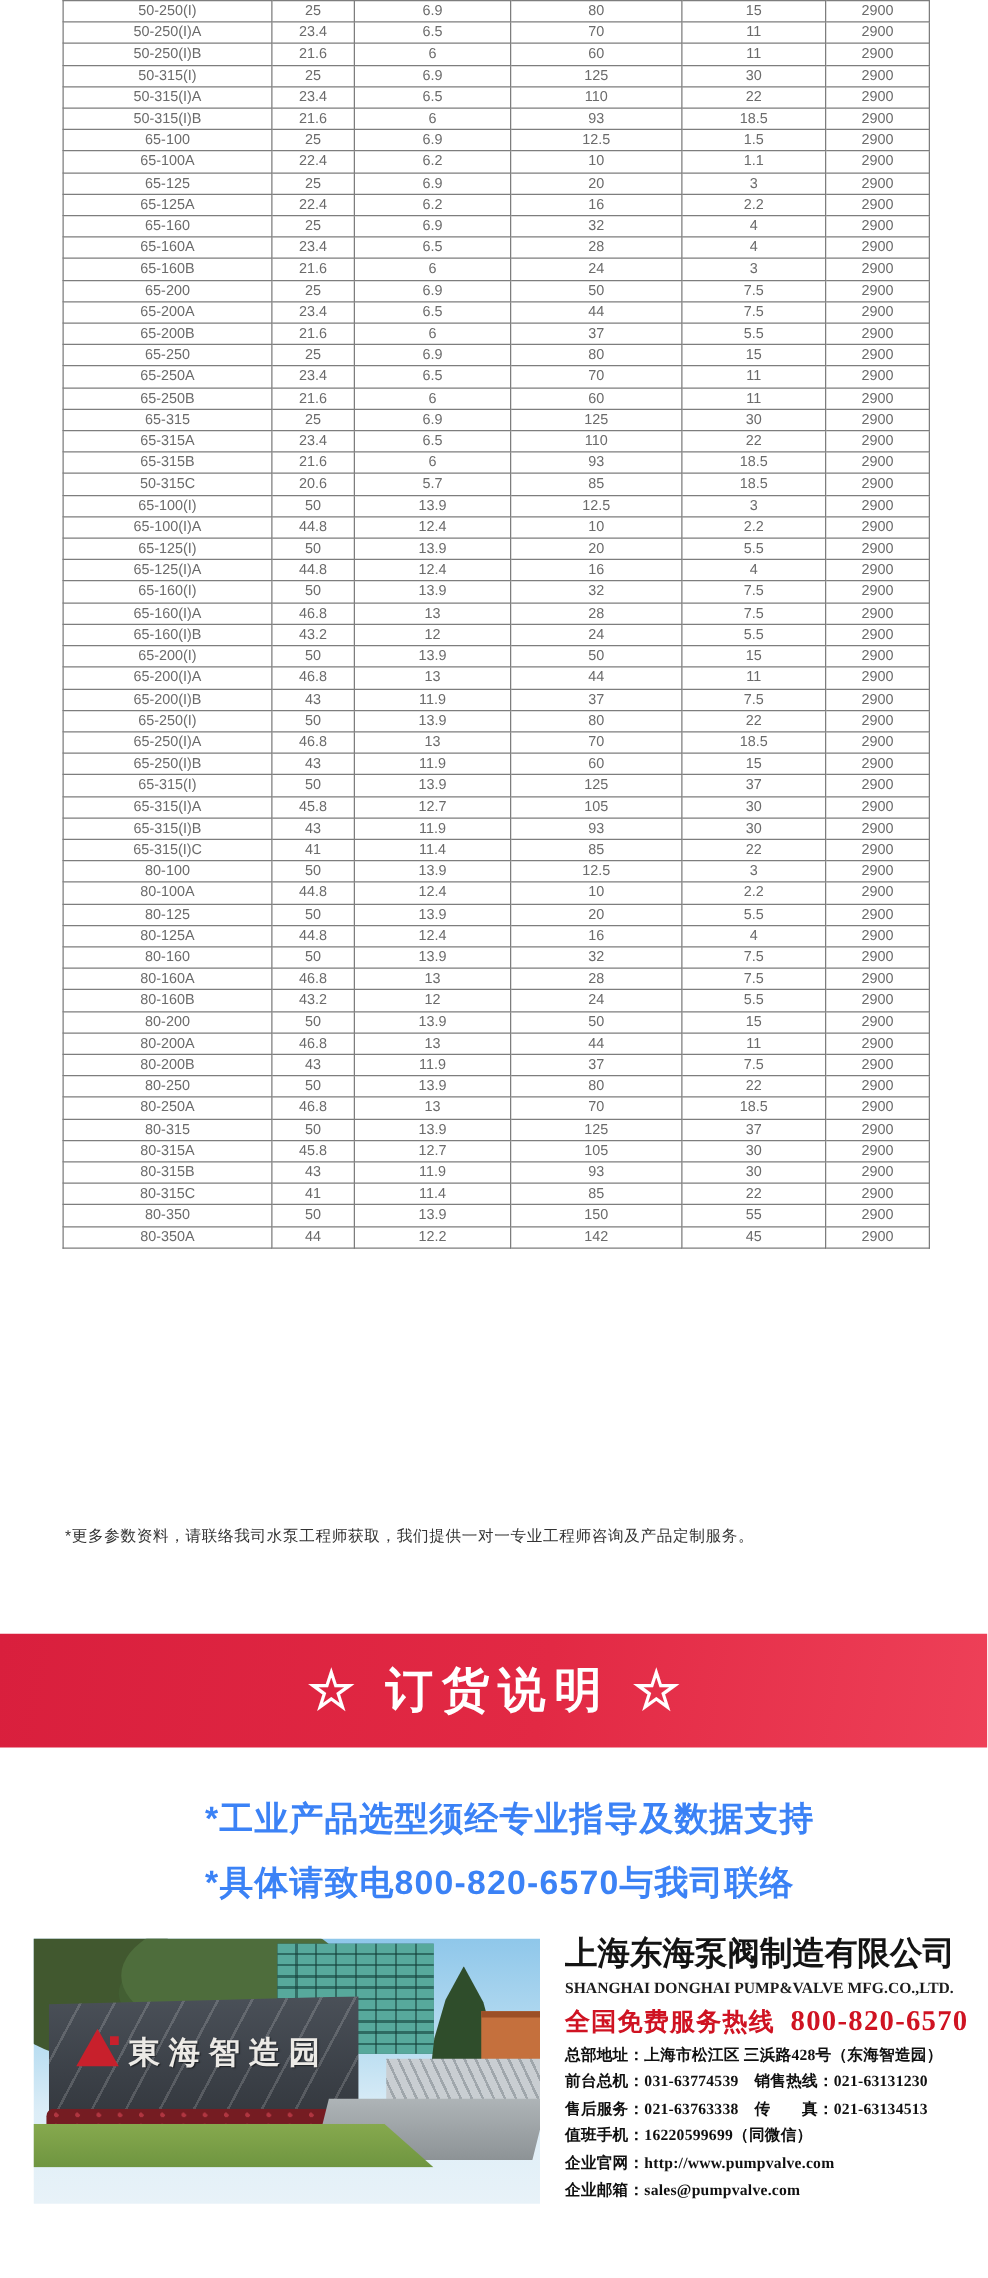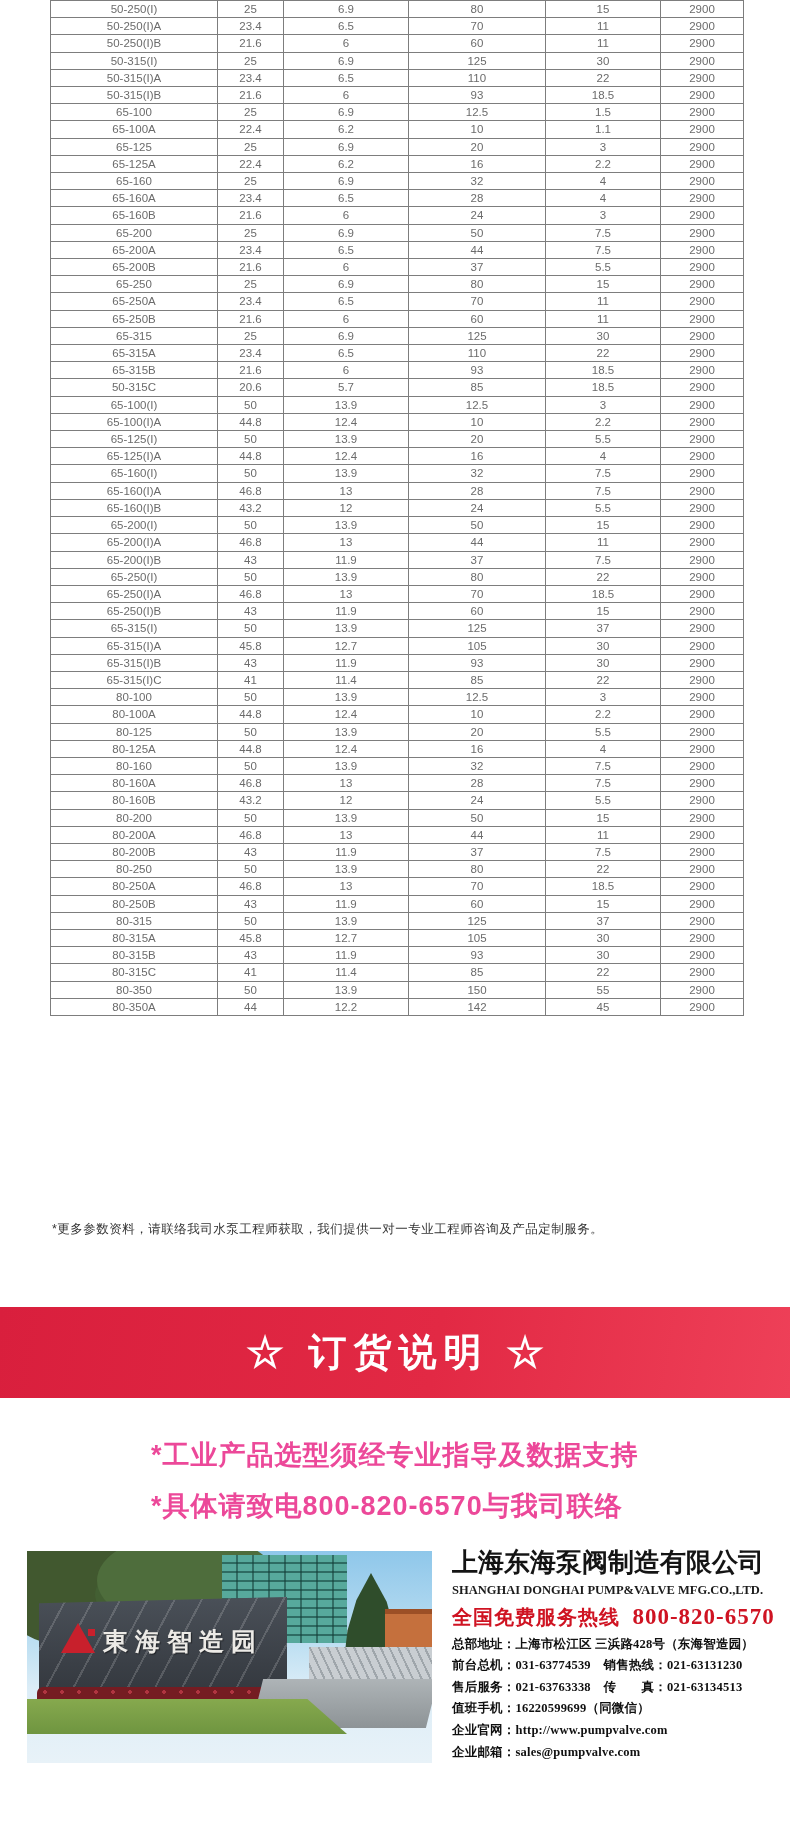--- a/index.html
+++ b/index.html
@@ -16,21 +16,21 @@
   .note-line{position:absolute;left:52px;top:1221px;font-size:12.5px;color:#333;letter-spacing:.5px;}
 
   
   .order-banner{position:absolute;left:0;top:1307px;width:790px;height:91px;
                 background:linear-gradient(100deg,#d91f3d 0%,#e22944 55%,#ee4058 100%);
                 display:flex;align-items:center;justify-content:center;}
   .order-banner .banner-text{color:#ffffff;font-size:38px;font-weight:bold;letter-spacing:7px;
                              text-indent:7px;}
 
   
-  .warn-line{position:absolute;left:151px;font-weight:bold;color:#ec4899;font-size:27px;
+  .warn-line{position:absolute;left:164px;font-weight:bold;color:#3b82f6;font-size:27px;
              letter-spacing:1px;white-space:nowrap;}
   #warn-1{top:1437px;}
   #warn-2{top:1488px;}
 
   
   .photo{position:absolute;left:27px;top:1551px;width:405px;height:212px;overflow:hidden;
          background:linear-gradient(180deg,#8fc7ea 0%,#bfe0f2 45%,#dcedf7 65%,#e8f2f8 100%);}
   .p-tree-left{position:absolute;left:-30px;top:-25px;width:150px;height:120px;border-radius:48%;
                background:#41582f;box-shadow:20px 10px 0 -8px #4c6b3a;}
   .p-tree-mid{position:absolute;left:70px;top:-18px;width:180px;height:95px;border-radius:50%;
@@ -504,28 +504,20 @@
           </tr>
           <tr>
             <td>80-250A</td>
             <td>46.8</td>
             <td>13</td>
             <td>70</td>
             <td>18.5</td>
             <td>2900</td>
           </tr>
           <tr>
-            <td>80-250B</td>
-            <td>43</td>
-            <td>11.9</td>
-            <td>60</td>
-            <td>15</td>
-            <td>2900</td>
-          </tr>
-          <tr>
             <td>80-315</td>
             <td>50</td>
             <td>13.9</td>
             <td>125</td>
             <td>37</td>
             <td>2900</td>
           </tr>
           <tr>
             <td>80-315A</td>
             <td>45.8</td>

